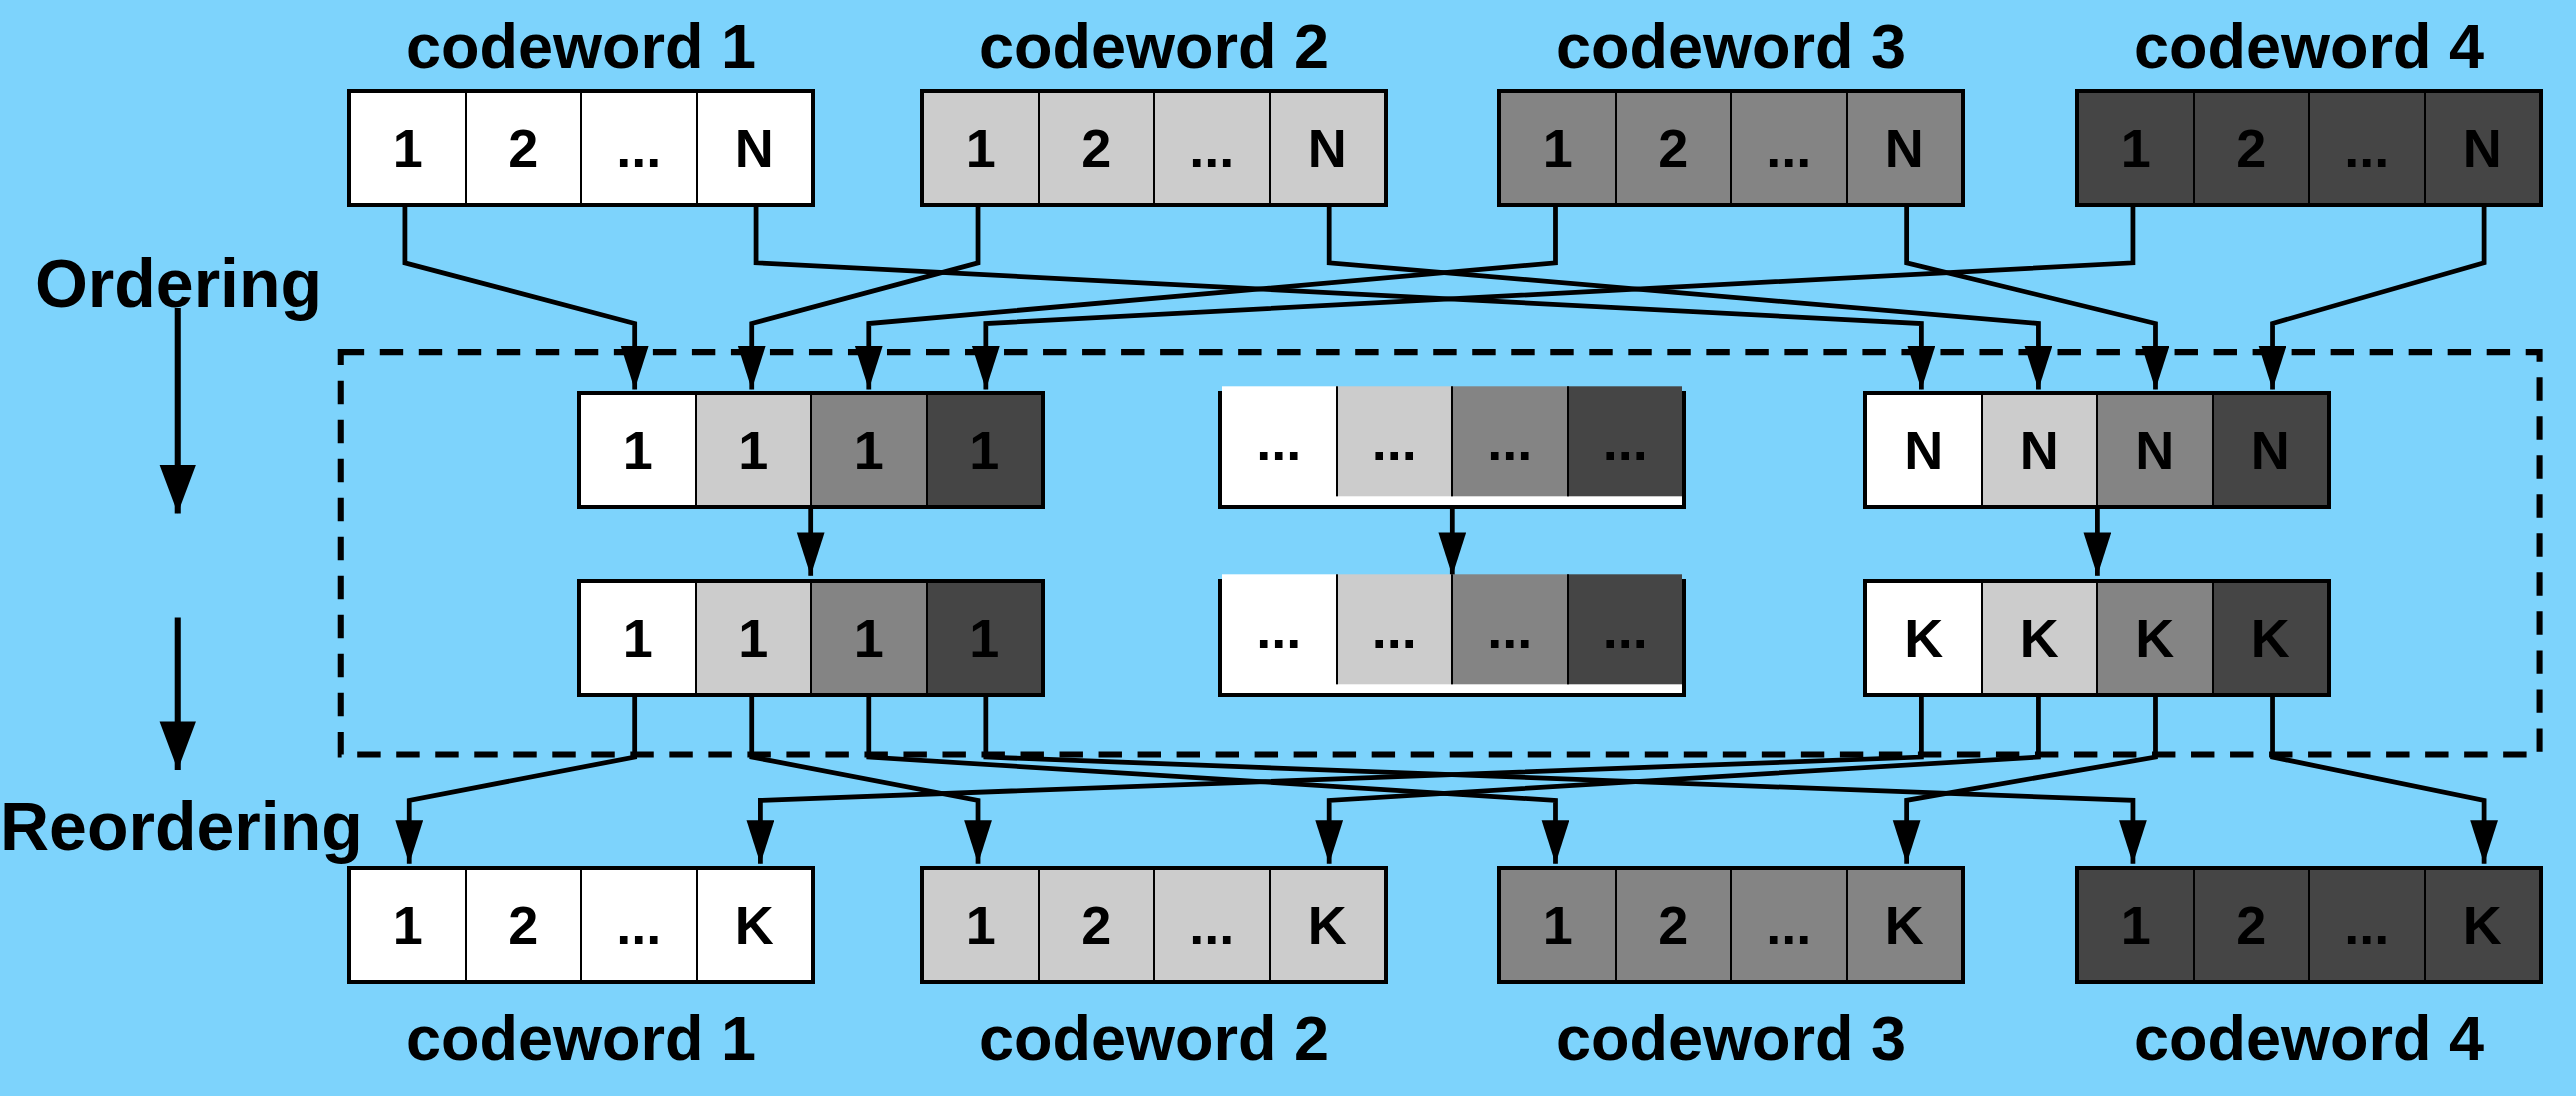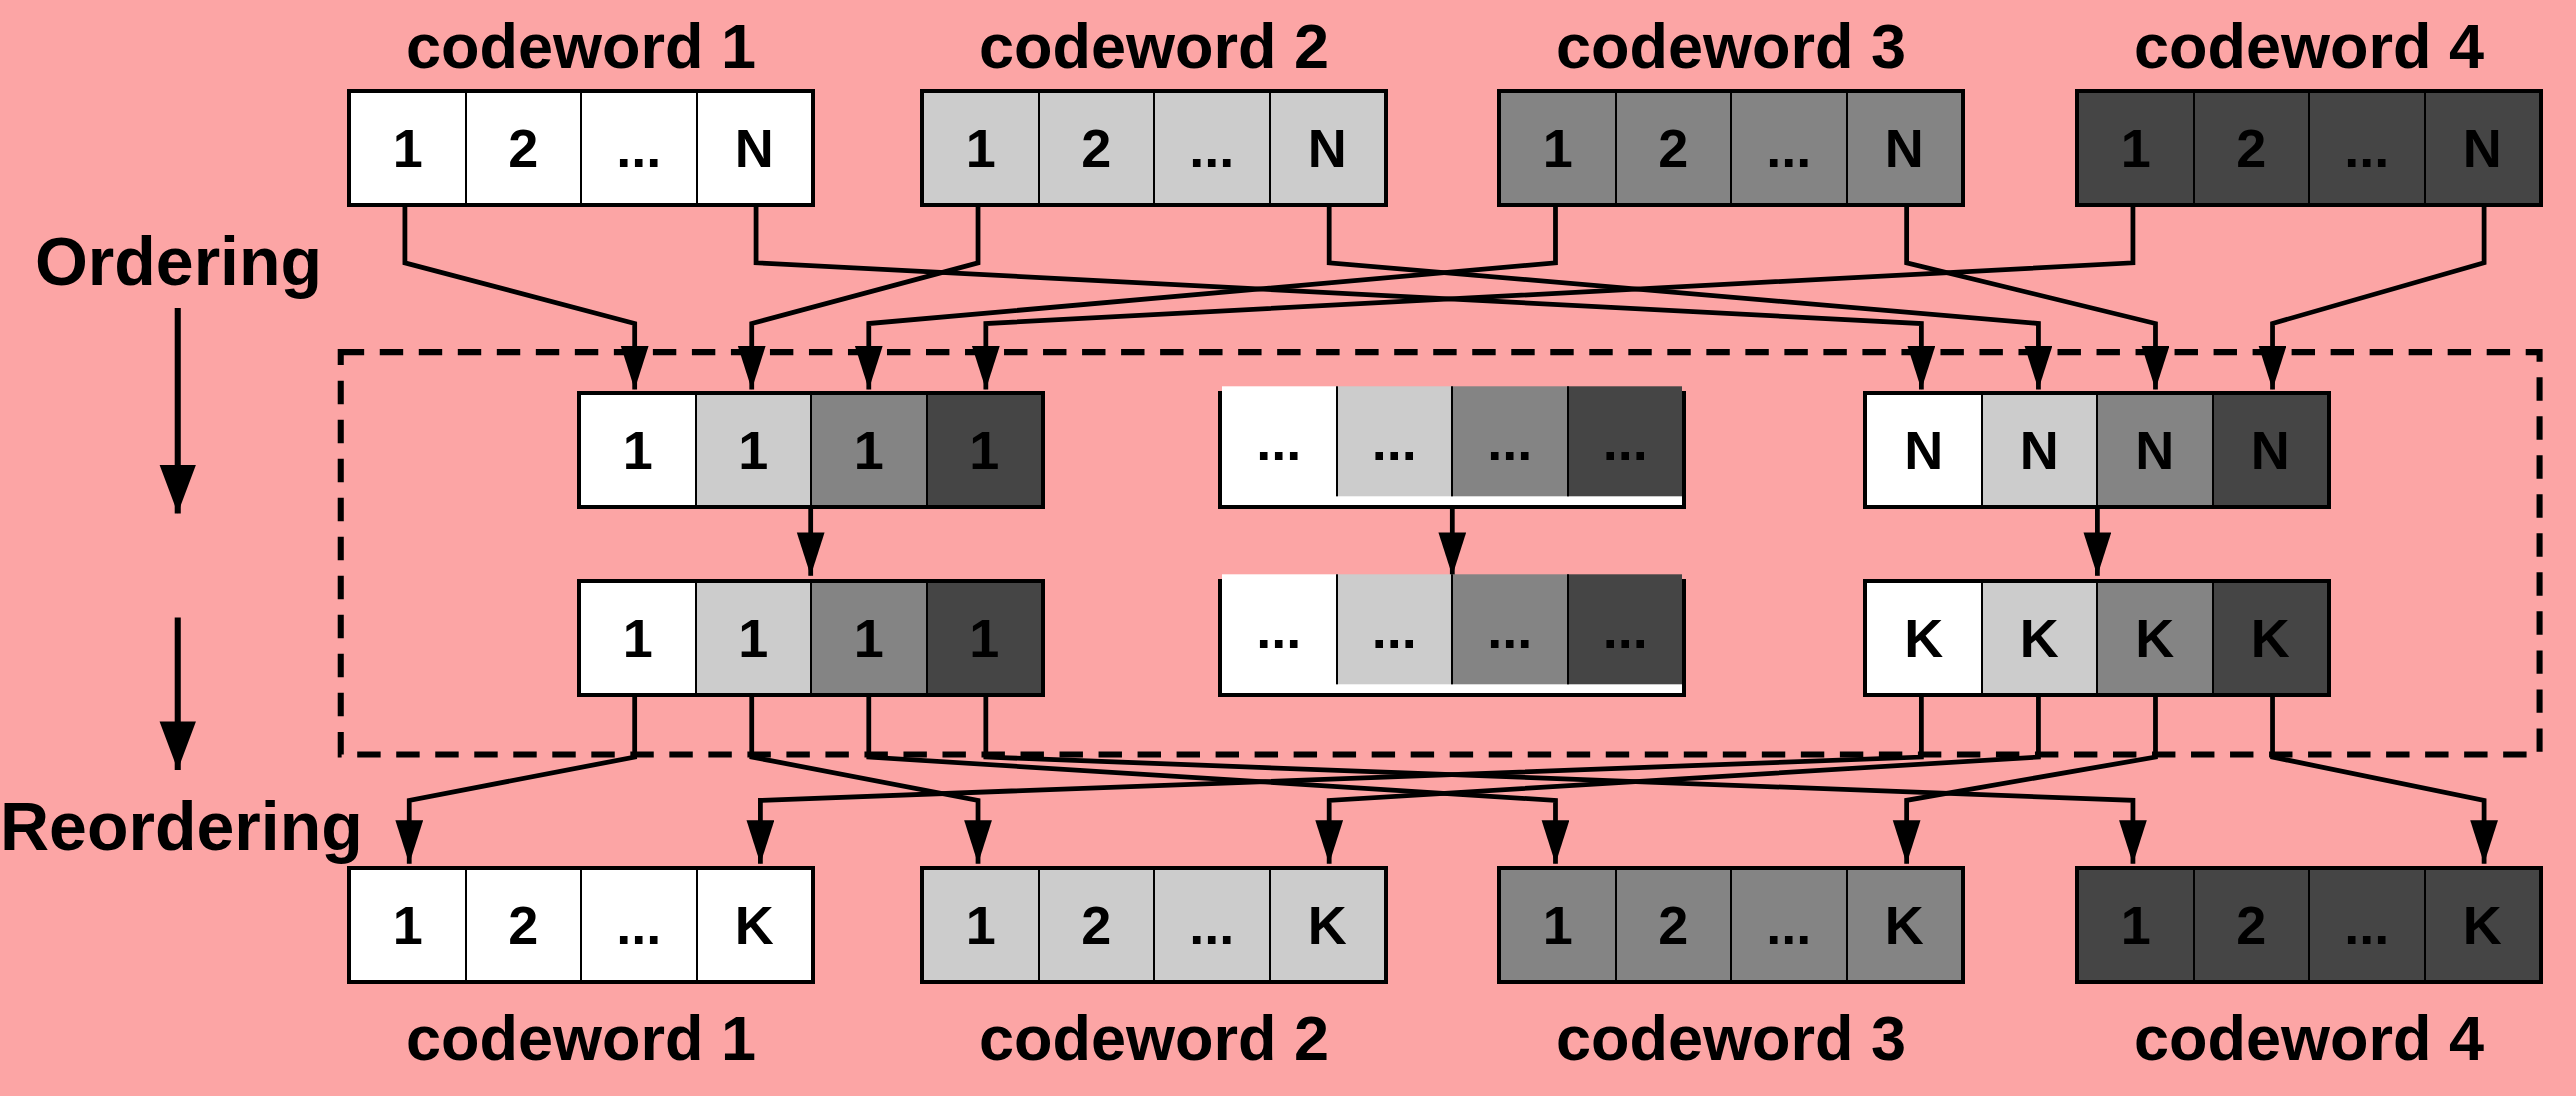--- a/index.html
+++ b/index.html
@@ -1,19 +1,19 @@
 <!DOCTYPE html>
 <html style="font-size:14px"><head>
 <meta charset="utf-8">
 <style>
   html,body{margin:0;padding:0;background:#ffffff;}
   .canvas{
     position:relative;
     width:2576px;height:1097px;
-    background:#fca5a5;
+    background:#7dd3fc;
     font-family:"Liberation Sans", sans-serif;
     overflow:hidden;
   }
   .title{
     position:absolute;
     width:468px;
     text-align:center;
     font-weight:bold;
     font-size:63px;
     line-height:69px;
@@ -143,21 +143,21 @@
     <div class="cell s2">...</div>
     <div class="cell s2">N</div>
   </div>
   <div class="box" style="left:2075px;top:89px">
     <div class="cell s3">1</div>
     <div class="cell s3">2</div>
     <div class="cell s3">...</div>
     <div class="cell s3">N</div>
   </div>
 
-  <div class="stage-label" style="top:226px">Ordering</div>
+  <div class="stage-label" style="top:248px">Ordering</div>
   <div class="stage-label" style="top:791px">Reordering</div>
 
   <div class="box" style="left:577px;top:391px">
     <div class="cell s0">1</div>
     <div class="cell s1">1</div>
     <div class="cell s2">1</div>
     <div class="cell s3">1</div>
   </div>
   <div class="box" style="left:1218px;top:391px">
     <div class="cell s0 nudge">...</div>

